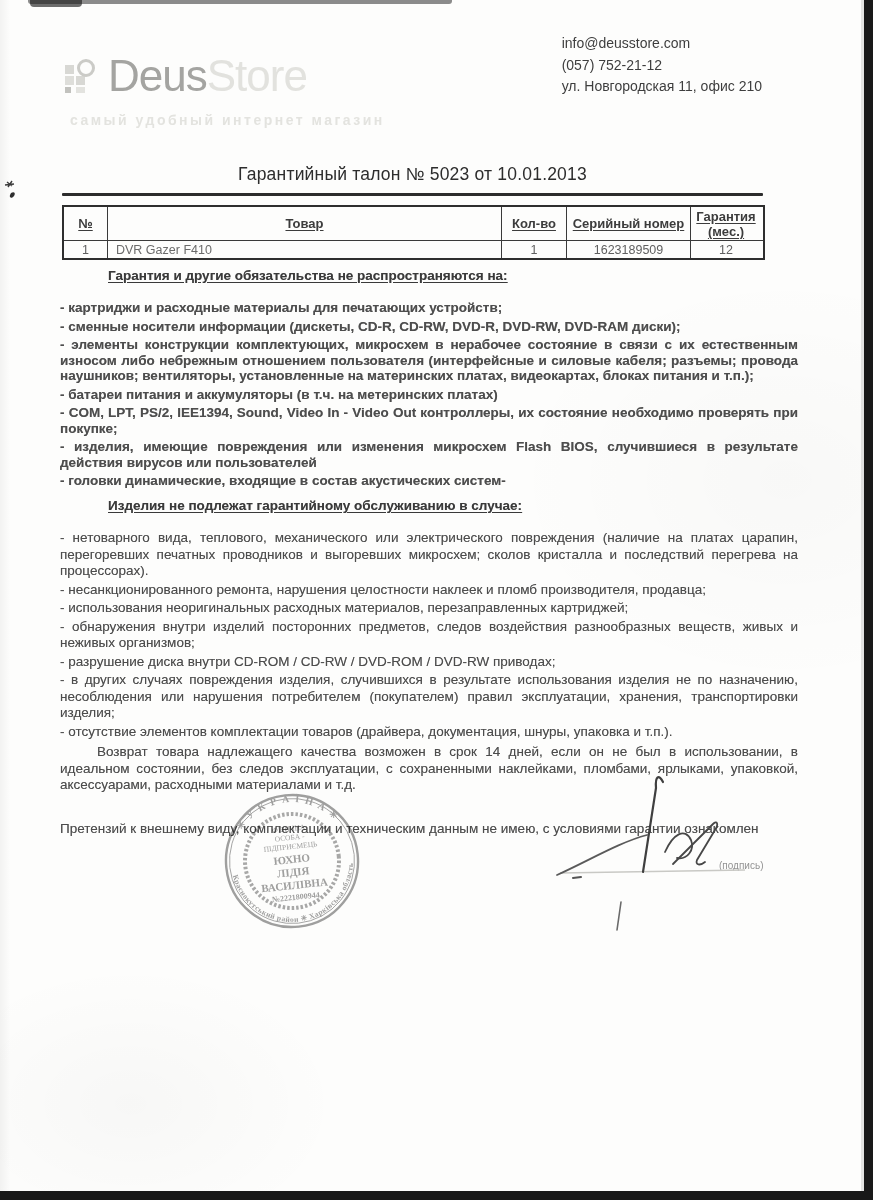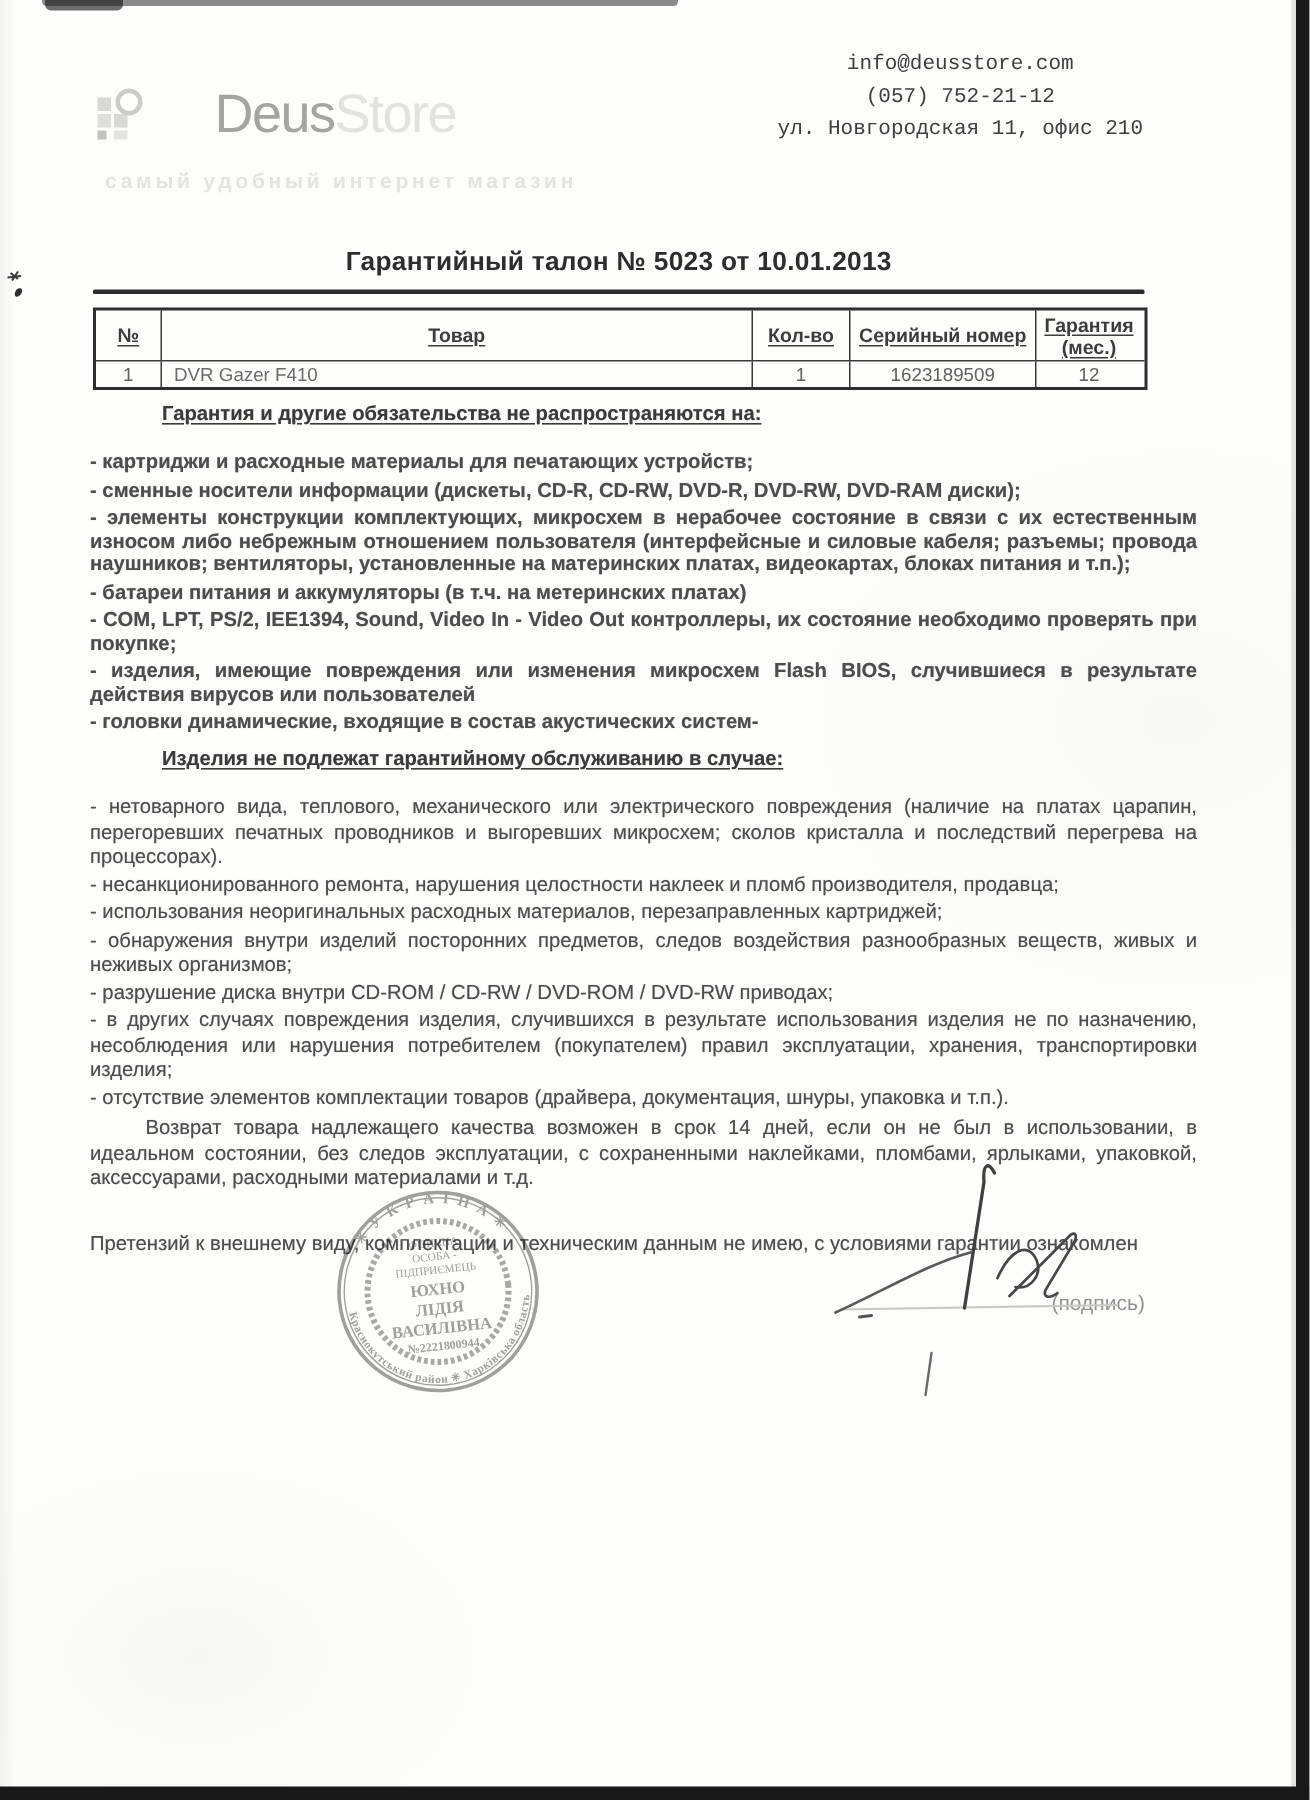--- a/index.html
+++ b/index.html
@@ -18,29 +18,29 @@
   
   .edge-right  { position:absolute; top:0; right:0; width:9px; height:1200px; background:#181818; }
   .edge-right-soft { position:absolute; top:0; right:9px; width:3px; height:1200px; background:rgba(0,0,0,0.10); }
   .edge-bottom { position:absolute; left:0; bottom:0; width:873px; height:9px; background:#181818; }
   .smudge-top  { position:absolute; left:28px; top:0; width:424px; height:4px; background:rgba(45,45,45,0.55); border-radius:0 0 3px 3px; }
   .smudge-top2 { position:absolute; left:30px; top:0; width:52px; height:7px; background:rgba(30,30,30,0.65); border-radius:0 0 4px 4px; }
 
   
   .logo { position:absolute; left:64px; top:56px; display:flex; align-items:flex-start; }
   .logo-mark { width:40px; height:42px; margin-right:4px; }
-  .logo-word { font-size:36px; line-height:40px; letter-spacing:-1px; font-weight:400;margin-left:35px; }
+  .logo-word { font-size:44px; line-height:40px; letter-spacing:-1px; font-weight:400; }
   .w1 { color:#a4a4a1; }
   .w2 { color:#e2e2de; }
   .tagline { position:absolute; left:70px; top:112px; font-size:14px; letter-spacing:2.5px; color:#e3e3df;font-weight:bold; }
-  .contact { position:absolute; top:33px; right:111px; text-align:center; font-size:14px; line-height:21.5px; color:#3e3e3e;font-family:Liberation Mono, monospace; }
+  .contact { position:absolute; top:33px; right:111px; text-align:left; font-size:14px; line-height:21.5px; color:#3e3e3e; }
 
   
   .doc-title { position:absolute; left:62px; top:164px; width:701px; text-align:center;
-               font-size:17.5px; font-weight:bold; color:#2d2d2d; letter-spacing:0.2px; }
+               font-size:17.5px; font-weight:normal; color:#2d2d2d; letter-spacing:0.2px; }
   .title-rule { position:absolute; left:62px; top:193px; width:701px; height:3px; background:#2c2c2c; border-radius:1px; }
 
   
   .gtable { position:absolute; left:62px; top:205px; width:703px; border:2px solid #2e2e2e; background:transparent; }
   .trow { display:grid; grid-template-columns:43px 394px 65px 124px 71px; }
   .trow.head { height:33px; }
   .trow.body { height:18px; border-top:1px solid #3a3a3a; }
   .tcell { border-left:1px solid #3a3a3a; display:flex; align-items:center; justify-content:center;
            font-size:13px; color:#3c3c3c; overflow:hidden; }
   .tcell:first-child { border-left:none; }
@@ -59,21 +59,21 @@
   .claims { position:absolute; left:60px; top:821px; width:760px; font-size:13.5px; color:#4d4d4d;
             text-shadow:0 0 0.6px rgba(77,77,77,0.5); z-index:2; }
 
   
   .stamp { position:absolute; left:207px; top:776px; width:170px; height:170px;
            transform:rotate(-6deg); opacity:0.85; mix-blend-mode:multiply; z-index:3; }
   .stamp text { fill:#8f8f8f; }
 
   
   .sig { position:absolute; left:545px; top:772px; width:260px; height:170px; z-index:4; }
-  .sig-label { position:absolute; left:701px; top:860px; font-size:14px; color:#939393; z-index:2; }
+  .sig-label { position:absolute; left:719px; top:860px; font-size:10px; color:#939393; z-index:2; }
 
   
   .ink-mark { position:absolute; left:3px; top:179px; width:20px; height:22px; }
 </style>
 </head>
 <body>
 
 <div class="page">
 
   <div class="smudge-top"></div>

